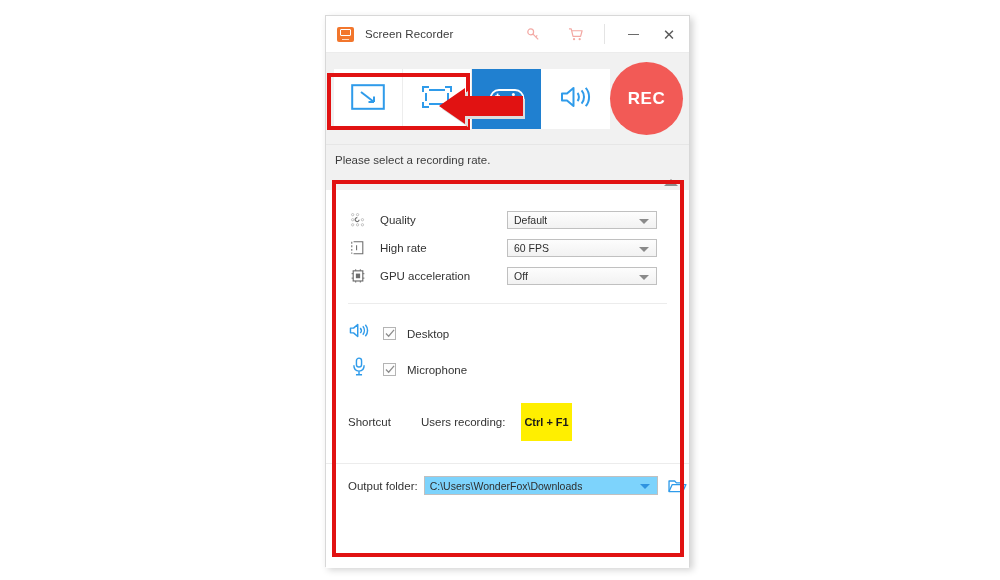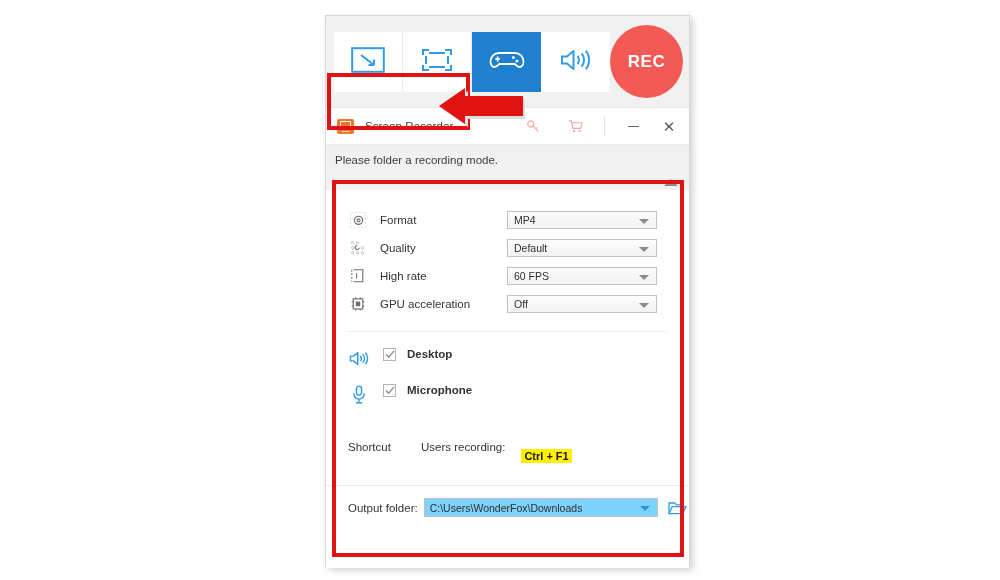--- a/index.html
+++ b/index.html
@@ -200,23 +200,22 @@
 
   #settings-divider {
     margin: 13px 0 0 0;
     height: 1px;
     background: #ececec;
   }
 
   
   .audio-block { margin-top: 16px; }
   .audio-head {
-    display: flex; align-items: flex-start;
+    display: flex; align-items: flex-end;
     height: 20px;
-    font-weight: bold;
   }
   .audio-icon {
     width: 22px; height: 20px;
     flex: none;
     display: flex; align-items: center; justify-content: center;
     margin-right: 13px;
   }
   .chk {
     width: 13px; height: 13px;
     border: 1px solid #b4b4b4;
@@ -271,22 +270,21 @@
   }
   #stop-recording-label {
     font-size: 11.5px; color: #333333;
     margin-right: 16px;
   }
   #shortcut-key {
     font-size: 11px;
     font-weight: bold;
     color: #1a1a1a;
     background: #ffef00;
-    padding: 1px 3px;
-    margin-top: 18px;
+    padding: 13px 3px;
   }
 
   
   #output-divider {
     margin-top: 22px;
     height: 1px;
     background: #ececec;
   }
   #output-row {
     display: flex; align-items: center;
@@ -332,20 +330,48 @@
     width: 90px; height: 42px;
     pointer-events: none;
   }
 </style>
 </head>
 <body>
 
 <div id="canvas">
 
   <div id="app-window">
+
+    <div id="title-bar">
+      <div id="app-logo"></div>
+      <div id="app-title">Screen Recorder</div>
+
+      <div id="key-icon-wrap" class="tb-icon">
+        <svg width="15" height="15" viewBox="0 0 16 16">
+          <circle cx="5" cy="5.2" r="3.1" fill="none" stroke="#f3a9a4" stroke-width="1.3"></circle>
+          <path d="M7.2 7.4 L13 13.2" stroke="#f3a9a4" stroke-width="1.3" fill="none"></path>
+          <path d="M10.4 10.6 L12 9" stroke="#f3a9a4" stroke-width="1.3" fill="none"></path>
+        </svg>
+      </div>
+
+      <div id="cart-icon-wrap" class="tb-icon">
+        <svg width="16" height="15" viewBox="0 0 17 16">
+          <path d="M1 2 H3.4 L5.3 10 H13.4 L15 4 H4" fill="none" stroke="#f3a9a4" stroke-width="1.3" stroke-linejoin="round"></path>
+          <circle cx="6.4" cy="13" r="1.2" fill="#f3a9a4"></circle>
+          <circle cx="12.4" cy="13" r="1.2" fill="#f3a9a4"></circle>
+        </svg>
+      </div>
+
+      <div id="tb-divider"></div>
+
+      <div id="minimize-btn">
+          <i></i>
+        </div>
+      <div id="close-btn">✕</div>
+    </div>
 
     <div id="mode-bar">
       <div id="mode-strip">
 
         <div class="mode-btn">
           <span>
             <svg width="34" height="26" viewBox="0 0 34 26">
               <rect x="1.2" y="1.2" width="31.6" height="23.6" fill="none" stroke="#2f9bea" stroke-width="2"></rect>
               <path d="M10 8 L23 18" stroke="#2f9bea" stroke-width="2" fill="none"></path>
               <path d="M23 18 L17.5 18 M23 18 L23 12.5" stroke="#2f9bea" stroke-width="2" fill="none"></path>
@@ -386,70 +412,28 @@
               <path d="M26.7 3.8 C31.2 8.8 31.2 17.2 26.7 22.2" fill="none" stroke="#2f9bea" stroke-width="2"></path>
             </svg>
           </span>
         </div>
 
       </div>
 
       <div id="rec-button">REC</div>
     </div>
 
-    <div id="title-bar">
-      <div id="app-logo"></div>
-      <div id="app-title">Screen Recorder</div>
-
-      <div id="key-icon-wrap" class="tb-icon">
-        <svg width="15" height="15" viewBox="0 0 16 16">
-          <circle cx="5" cy="5.2" r="3.1" fill="none" stroke="#f3a9a4" stroke-width="1.3"></circle>
-          <path d="M7.2 7.4 L13 13.2" stroke="#f3a9a4" stroke-width="1.3" fill="none"></path>
-          <path d="M10.4 10.6 L12 9" stroke="#f3a9a4" stroke-width="1.3" fill="none"></path>
-        </svg>
-      </div>
-
-      <div id="cart-icon-wrap" class="tb-icon">
-        <svg width="16" height="15" viewBox="0 0 17 16">
-          <path d="M1 2 H3.4 L5.3 10 H13.4 L15 4 H4" fill="none" stroke="#f3a9a4" stroke-width="1.3" stroke-linejoin="round"></path>
-          <circle cx="6.4" cy="13" r="1.2" fill="#f3a9a4"></circle>
-          <circle cx="12.4" cy="13" r="1.2" fill="#f3a9a4"></circle>
-        </svg>
-      </div>
-
-      <div id="tb-divider"></div>
-
-      <div id="minimize-btn">
-          <i></i>
-        </div>
-      <div id="close-btn">✕</div>
-    </div>
-
     <div id="hint-row">
-      <div id="hint-text">Please folder a recording mode.</div>
+      <div id="hint-text">Please select a recording rate.</div>
       <div id="collapse-arrow"></div>
     </div>
 
     <div id="settings-panel">
       <div id="settings-inner">
 
-        <div class="setting-row">
-          <span class="setting-icon">
-            <svg width="16" height="16" viewBox="0 0 18 18">
-              <rect x="0.6" y="0.6" width="16.8" height="16.8" fill="none" stroke="#d6d6d6" stroke-width="1" stroke-dasharray="2.5 2"></rect>
-              <circle cx="9.6" cy="9.4" r="4.6" fill="none" stroke="#6d6d6d" stroke-width="1.3"></circle>
-              <circle cx="9.6" cy="9.4" r="1.7" fill="none" stroke="#6d6d6d" stroke-width="1.2"></circle>
-            </svg>
-          </span>
-          <span class="setting-label">Format</span>
-          <span class="combo">
-            <span class="combo-text">MP4</span>
-            <span class="caret"></span>
-          </span>
-        </div>
 
         <div class="setting-row">
           <span class="setting-icon">
             <svg width="16" height="16" viewBox="0 0 18 18">
               <circle cx="3" cy="3" r="1.3" fill="none" stroke="#b9b9b9"></circle>
               <circle cx="8.5" cy="3" r="1.3" fill="none" stroke="#b9b9b9"></circle>
               <circle cx="3" cy="8.7" r="1.3" fill="none" stroke="#b9b9b9"></circle>
               <circle cx="3" cy="14.4" r="1.3" fill="none" stroke="#b9b9b9"></circle>
               <circle cx="8.5" cy="14.4" r="1.3" fill="none" stroke="#b9b9b9"></circle>
               <circle cx="14" cy="14.4" r="1.3" fill="none" stroke="#b9b9b9"></circle>

